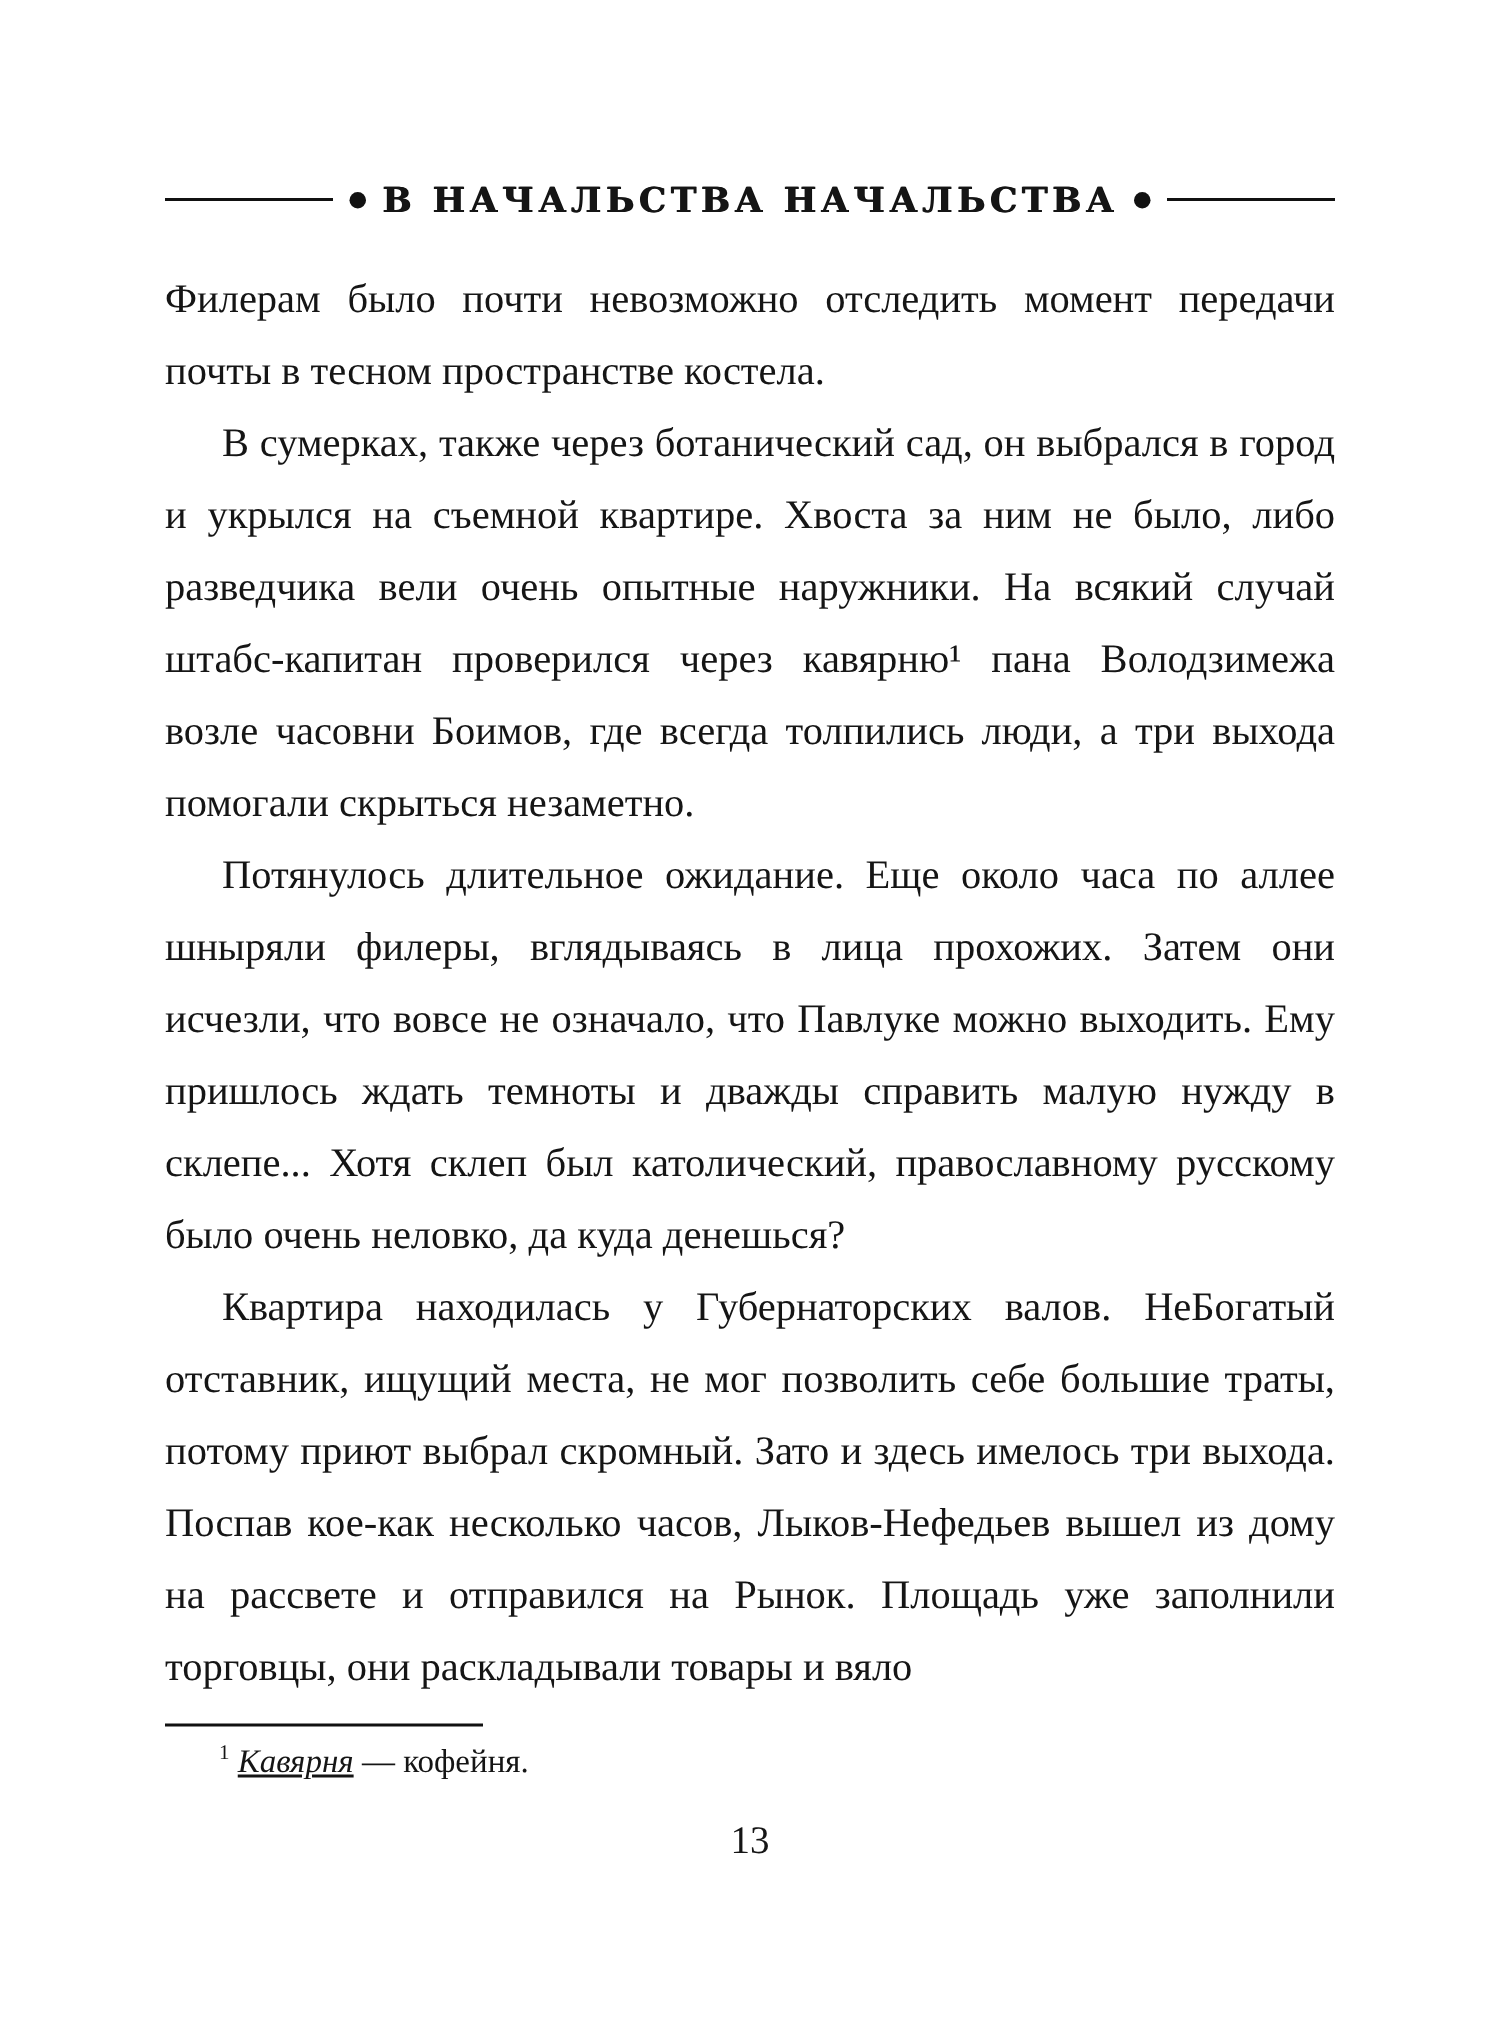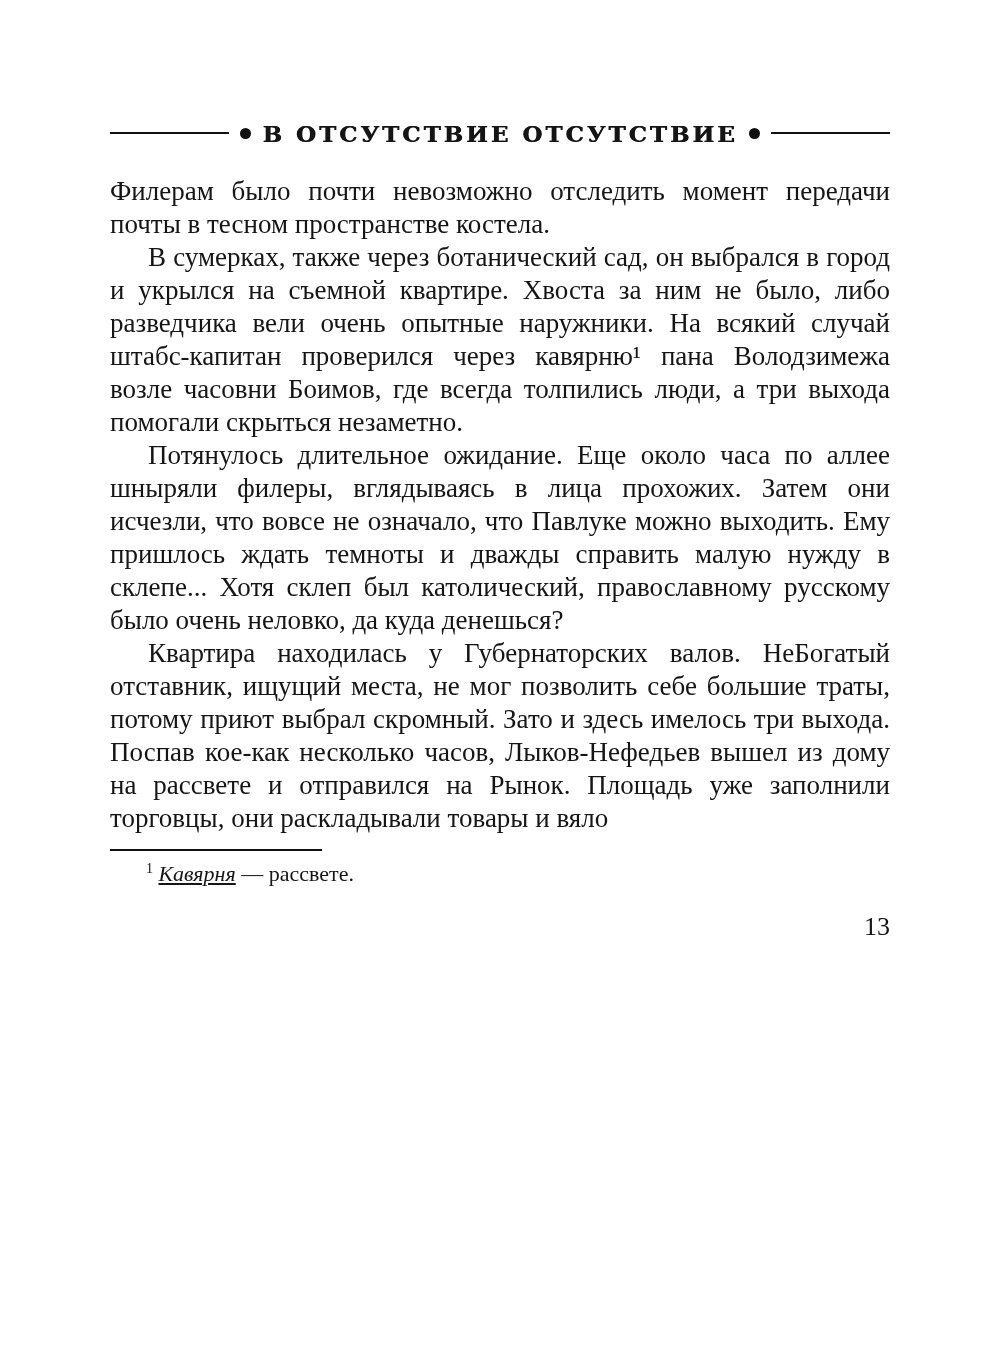--- a/index.html
+++ b/index.html
@@ -43,21 +43,21 @@
     font-size: 23px;
     letter-spacing: 3px;
     white-space: nowrap;
     text-shadow: 0.6px 0 0 #111;
   }
 
   
   .body-text {
     margin-top: 27px;
     font-size: 27px;
-    line-height: 33px;
+    line-height: 48px;
     text-align: justify;
     hyphens: auto;
     -webkit-hyphens: auto;
   }
   .body-text p {
     margin: 0;
     text-indent: 38px;
   }
   .body-text p.continued {
     text-indent: 0;
@@ -78,47 +78,47 @@
   }
   .footnote sup {
     font-size: 14px;
     line-height: 0;
   }
   .footnote .fn-term { font-style: italic; text-decoration: underline; }
 
   
   .page-number {
     margin-top: 24px;
-    text-align: right;
+    text-align: center;
     font-size: 26px;
   }
 </style>
 </head>
 <body>
 
 <div class="page">
 
   <div class="chapter-header">
     <span class="head-rule"></span>
     <span class="head-dot"></span>
-    <h1 class="chapter-title">В ОТСУТСТВИЕ ОТСУТСТВИЕ</h1>
+    <h1 class="chapter-title">В НАЧАЛЬСТВА НАЧАЛЬСТВА</h1>
     <span class="head-dot"></span>
     <span class="head-rule"></span>
   </div>
 
   <div class="body-text">
     <p class="continued">Филерам было почти невозможно отследить момент передачи почты в тесном пространстве костела.</p>
     <p>В сумерках, также через ботанический сад, он выбрался в город и укрылся на съемной квартире. Хвоста за ним не было, либо разведчика вели очень опытные наружники. На всякий случай штабс-капитан проверился через кавярню¹ пана Володзимежа возле часовни Боимов, где всегда толпились люди, а три выхода помогали скрыться незаметно.</p>
     <p>Потянулось длительное ожидание. Еще около часа по аллее шныряли филеры, вглядываясь в лица прохожих. Затем они исчезли, что вовсе не означало, что Павлуке можно выходить. Ему пришлось ждать темноты и дважды справить малую нужду в склепе... Хотя склеп был католический, православному русскому было очень неловко, да куда денешься?</p>
     <p>Квартира находилась у Губернаторских валов. НеБогатый отставник, ищущий места, не мог позволить себе большие траты, потому приют выбрал скромный. Зато и здесь имелось три выхода. Поспав кое-как несколько часов, Лыков-Нефедьев вышел из дому на рассвете и отправился на Рынок. Площадь уже заполнили торговцы, они раскладывали товары и вяло</p>
   </div>
 
   <div class="footnote-rule"></div>
 
   <div class="footnote">
     <sup>1</sup>
     <span class="fn-term">Кавярня</span>
-    <span>— рассвете.</span>
+    <span>— кофейня.</span>
   </div>
 
   <div class="page-number">13</div>
 
 </div>
 
 </body></html>

